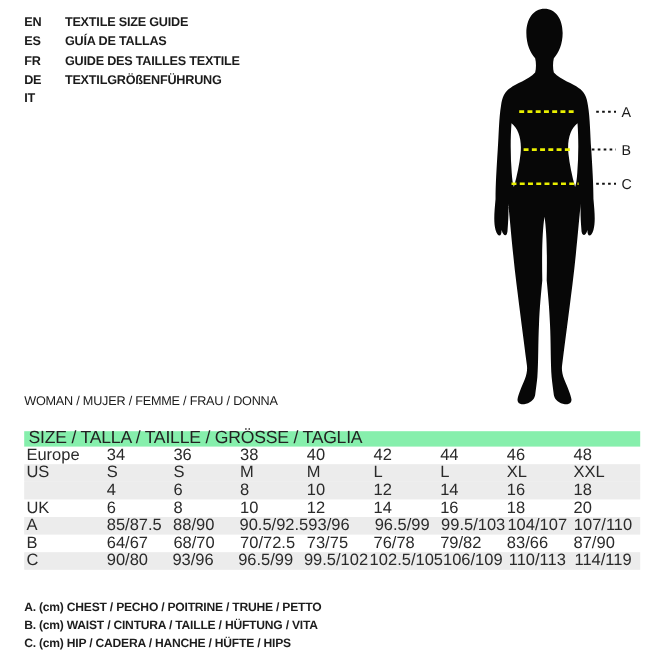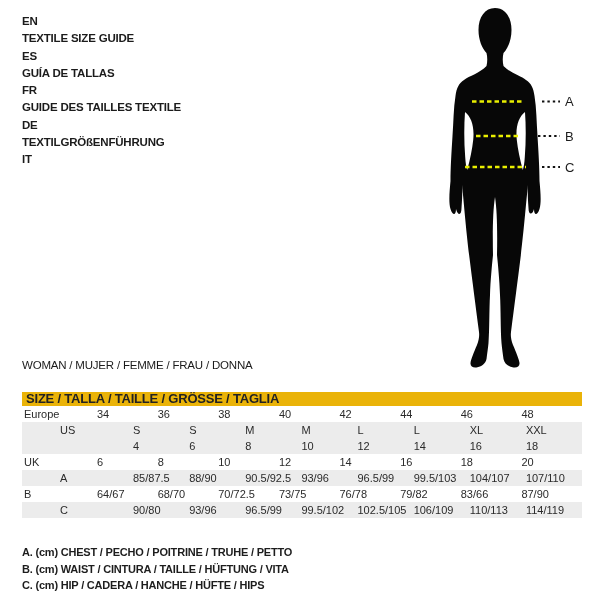--- a/index.html
+++ b/index.html
@@ -3,36 +3,36 @@
 <meta charset="utf-8">
 <style>
   * { margin:0; padding:0; box-sizing:border-box; }
   html,body { width:600px; height:600px; background:#ffffff; overflow:hidden;
               font-family:"Liberation Sans","DejaVu Sans",sans-serif; }
   .canvas { position:relative; width:600px; height:600px; background:#fff; }
 
   
   .langs { position:absolute; left:22px; top:13px; }
   .lang-row { display:flex; line-height:17.3px; font-size:11.5px; font-weight:bold;
-              color:#1b1b1b; letter-spacing:-0.2px;flex-direction:column; }
+              color:#1b1b1b; letter-spacing:-0.2px; }
   .lang-code { width:37px; }
 
   
   .figure { position:absolute; left:420px; top:0; width:180px; height:375px; }
 
   
   .section-title { position:absolute; left:22px; top:359px; font-size:11.5px;
                    font-weight:normal; color:#1b1b1b; letter-spacing:-0.2px; }
 
   
   .size-table { position:absolute; left:22px; top:392px; width:560px; }
-  .thead { height:14px; line-height:14px; background:#eab308; color:#222;
-           font-size:13px; font-weight:bold; padding-left:4px; letter-spacing:-0.2px; }
-  .trow { display:flex; height:16px; line-height:16px; font-size:11px; color:#2a2a2a; }
-  .trow.shaded { background:#ececec;padding-left:36px; }
+  .thead { height:14px; line-height:14px; background:#86efac; color:#222;
+           font-size:16px; font-weight:normal; padding-left:4px; letter-spacing:-0.2px; }
+  .trow { display:flex; height:16px; line-height:16px; font-size:15px; color:#2a2a2a; }
+  .trow.shaded { background:#ececec; }
   .tlabel { width:75px; padding-left:2px; text-align:left; }
   .tcell { flex:1; text-align:left; }
 
   
   .legend { position:absolute; left:22px; top:544px; }
   .legend-row { line-height:16.7px; font-size:11px; font-weight:bold; color:#1d1d1d;
                 letter-spacing:-0.2px; }
 </style>
 </head>
 <body>

